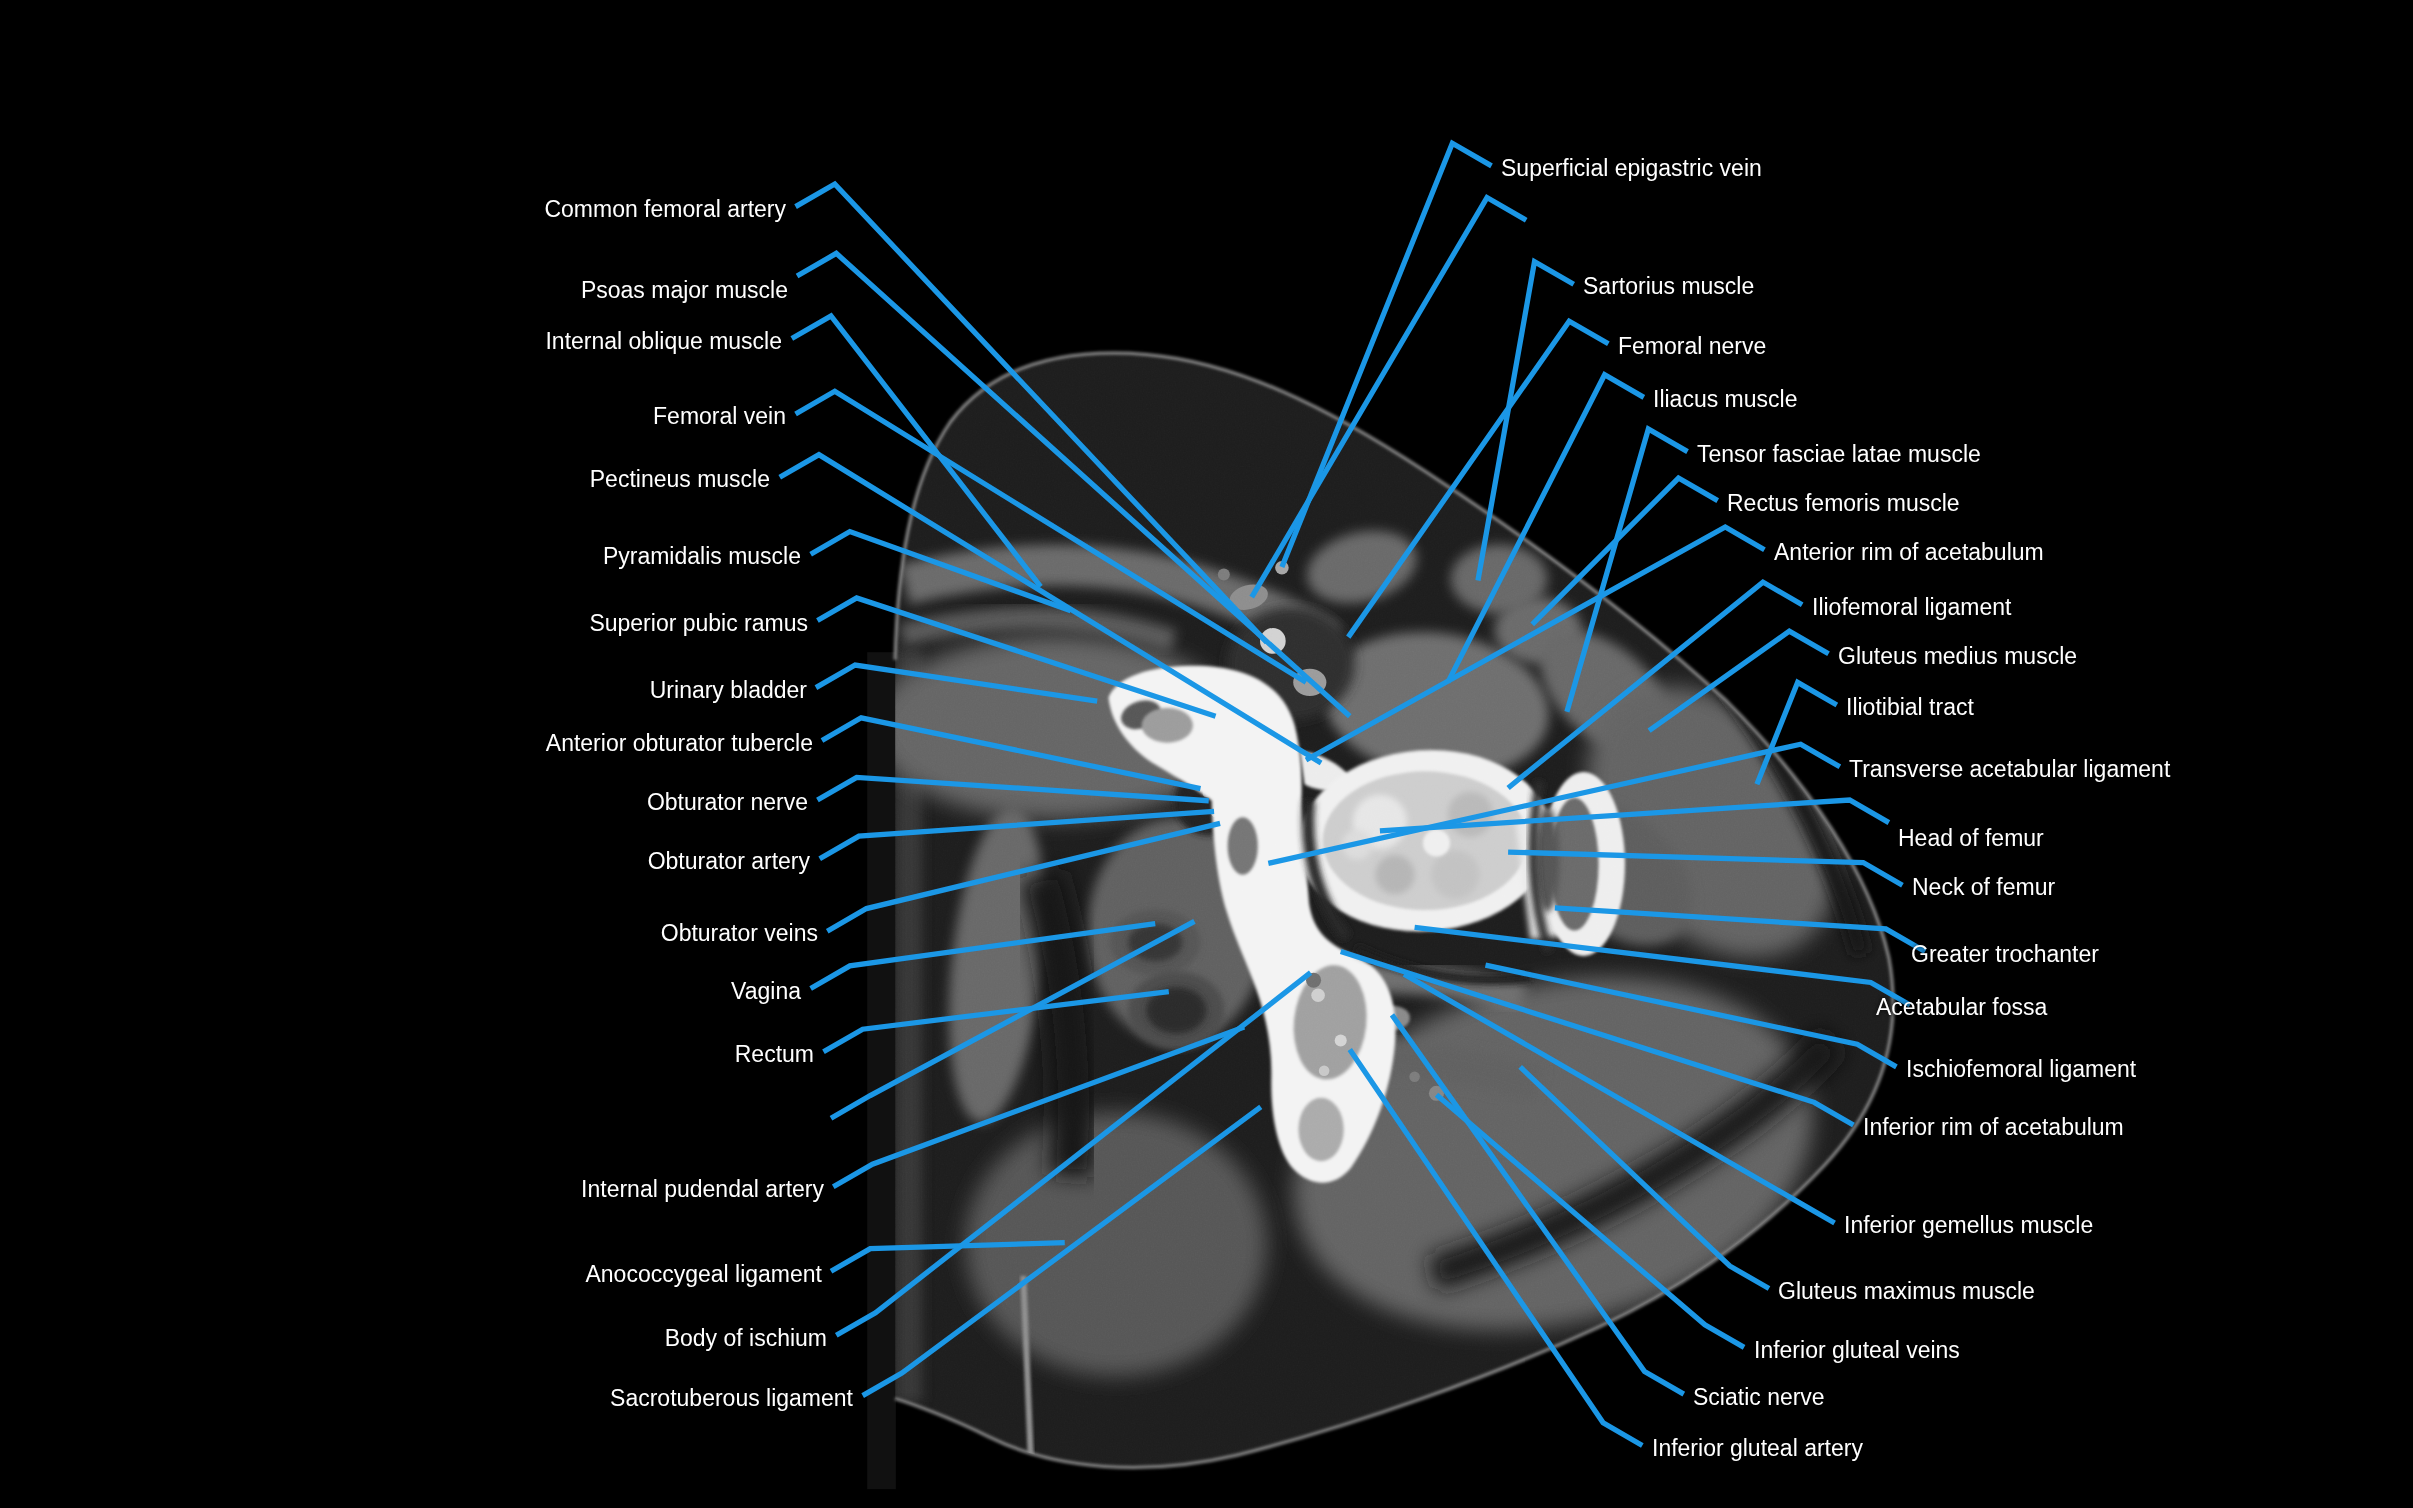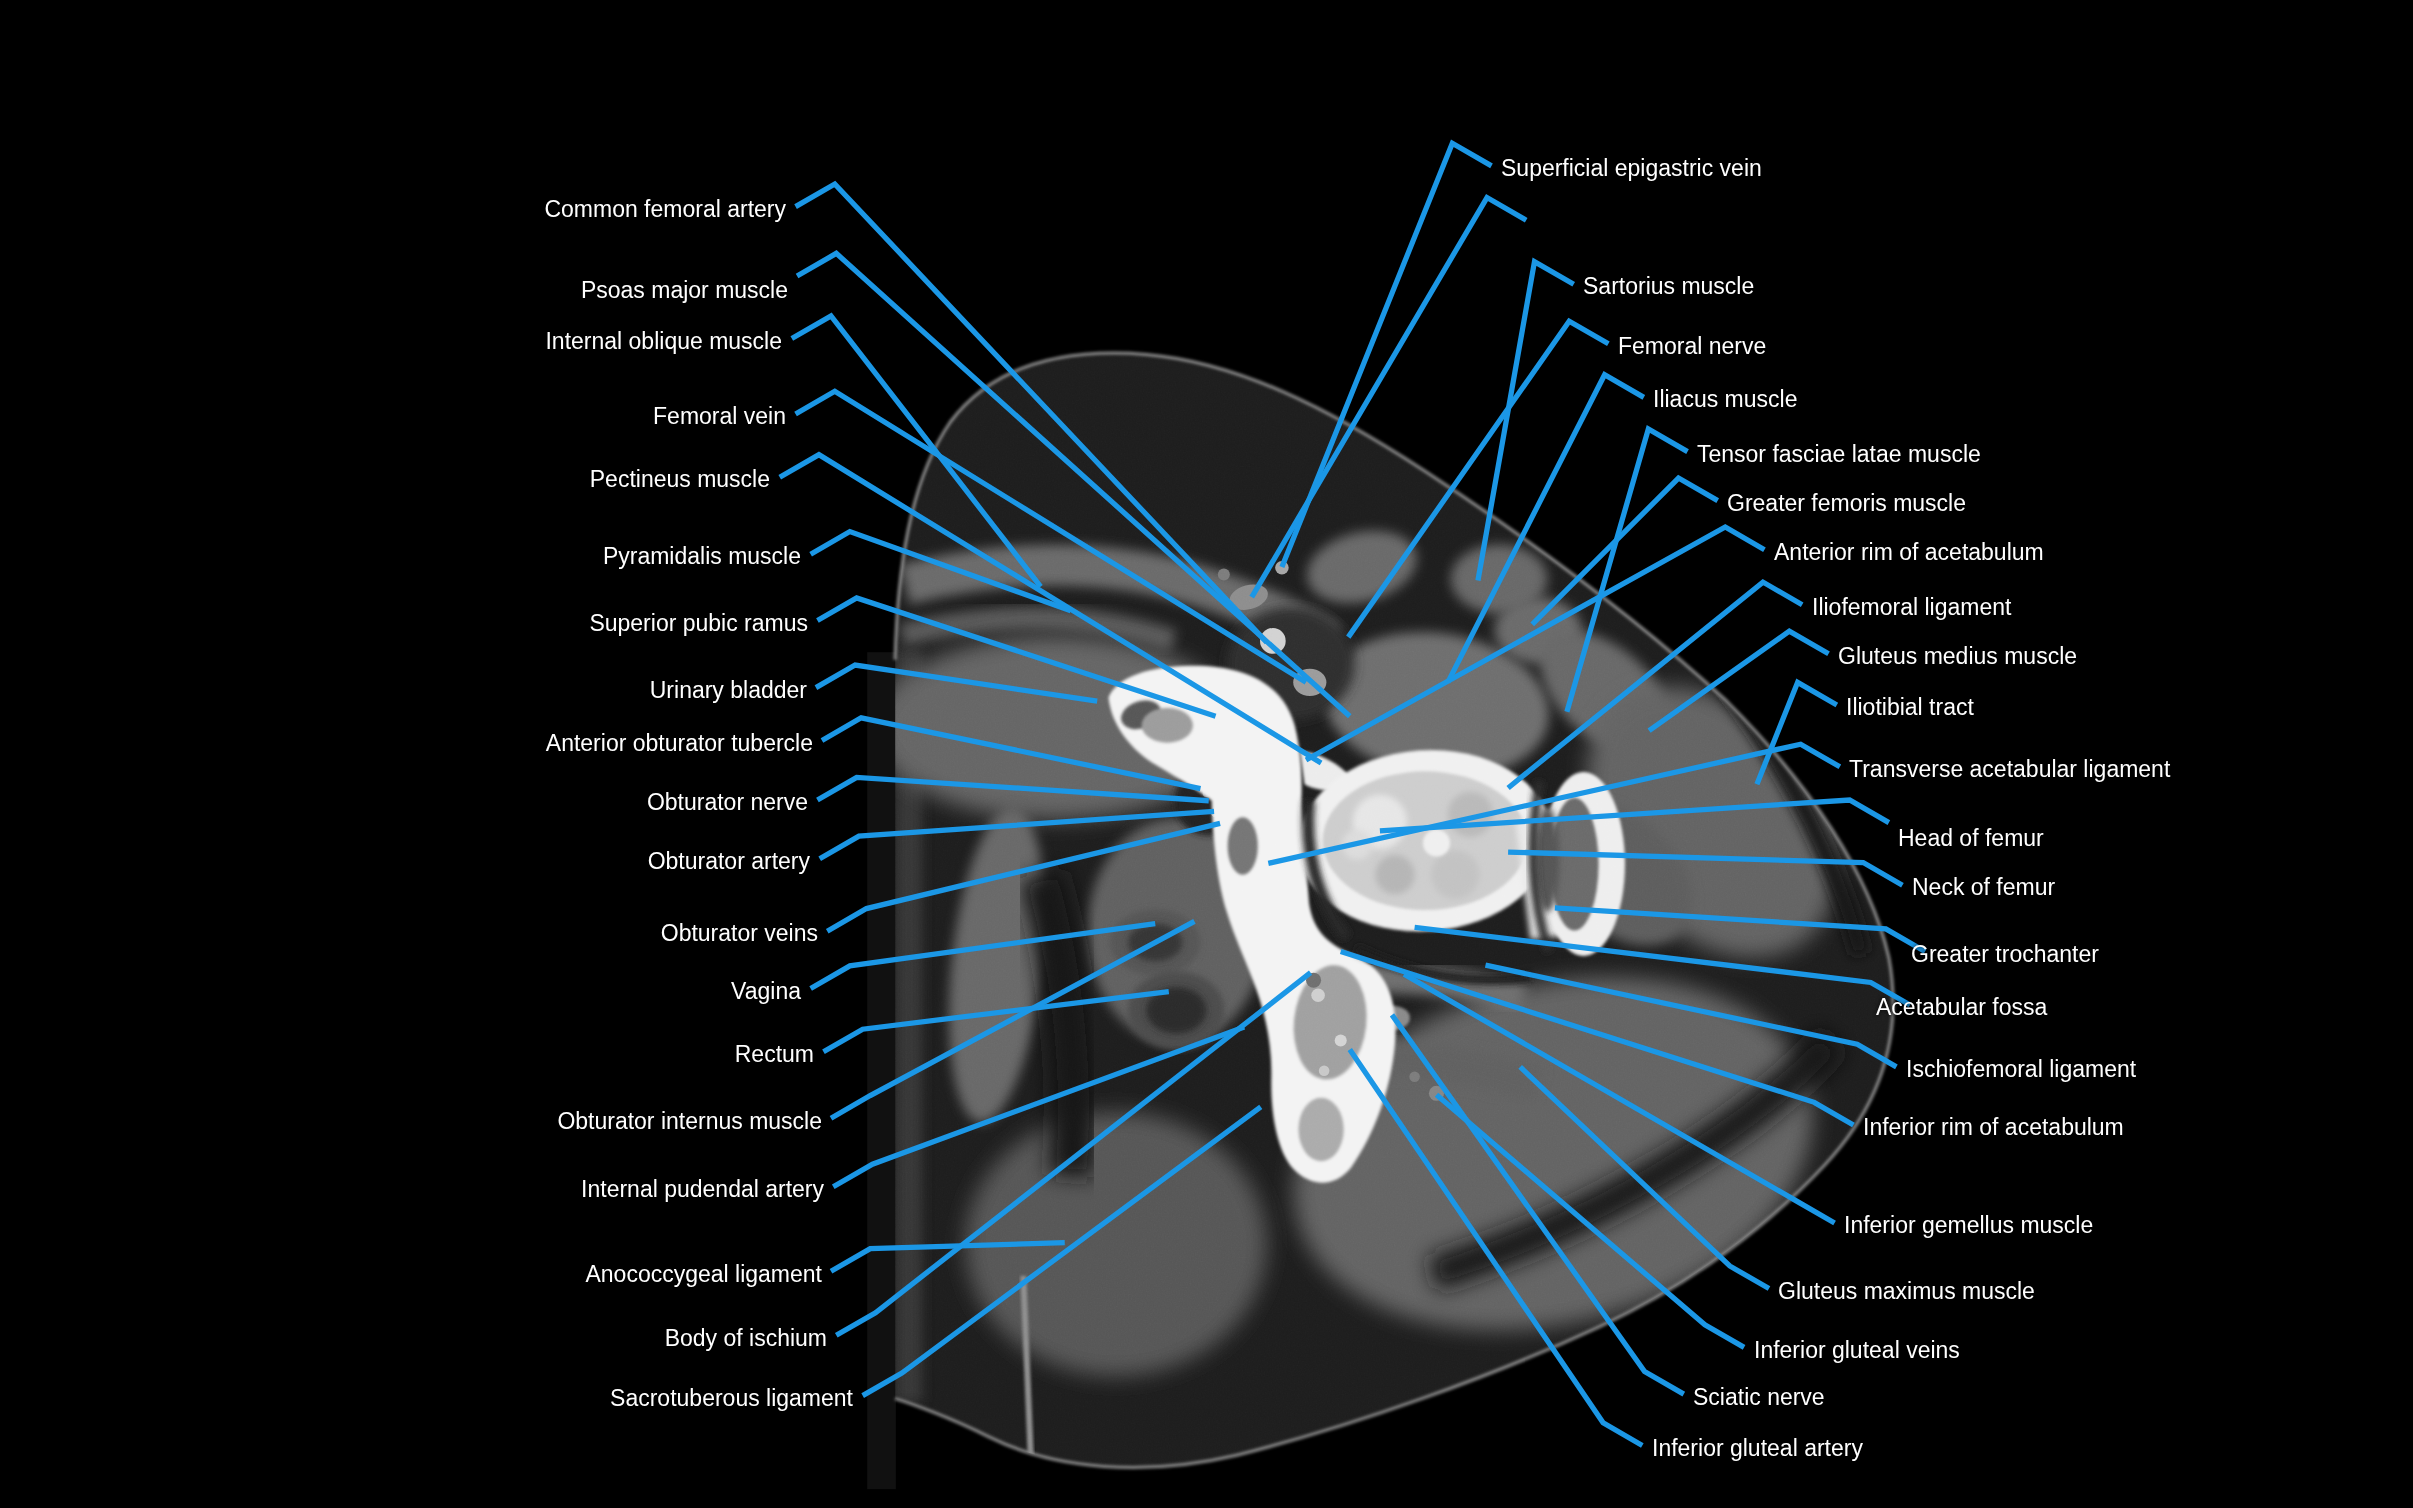--- a/index.html
+++ b/index.html
@@ -241,31 +241,30 @@
       <div class="label left" style="right: 1643px; top: 480px;">Pectineus muscle</div>
       <div class="label left" style="right: 1612px; top: 557px;">Pyramidalis muscle</div>
       <div class="label left" style="right: 1605px; top: 624px;">Superior pubic ramus</div>
       <div class="label left" style="right: 1606px; top: 691px;">Urinary bladder</div>
       <div class="label left" style="right: 1600px; top: 744px;">Anterior obturator tubercle</div>
       <div class="label left" style="right: 1605px; top: 803px;">Obturator nerve</div>
       <div class="label left" style="right: 1603px; top: 862px;">Obturator artery</div>
       <div class="label left" style="right: 1595px; top: 934px;">Obturator veins</div>
       <div class="label left" style="right: 1612px; top: 992px;">Vagina</div>
       <div class="label left" style="right: 1599px; top: 1055px;">Rectum</div>
-      <div class="label left" style="right: 1591px; top: 1122px;">Obturator internus muscle</div>
       <div class="label left" style="right: 1589px; top: 1190px;">Internal pudendal artery</div>
       <div class="label left" style="right: 1591px; top: 1275px;">Anococcygeal ligament</div>
       <div class="label left" style="right: 1586px; top: 1339px;">Body of ischium</div>
       <div class="label left" style="right: 1560px; top: 1399px;">Sacrotuberous ligament</div>
       <div class="label right" style="left: 1501px; top: 169px;">Superficial epigastric vein</div>
       <div class="label right" style="left: 1583px; top: 287px;">Sartorius muscle</div>
       <div class="label right" style="left: 1618px; top: 347px;">Femoral nerve</div>
       <div class="label right" style="left: 1653px; top: 400px;">Iliacus muscle</div>
       <div class="label right" style="left: 1697px; top: 455px;">Tensor fasciae latae muscle</div>
-      <div class="label right" style="left: 1727px; top: 504px;">Greater femoris muscle</div>
+      <div class="label right" style="left: 1727px; top: 504px;">Rectus femoris muscle</div>
       <div class="label right" style="left: 1774px; top: 553px;">Anterior rim of acetabulum</div>
       <div class="label right" style="left: 1812px; top: 608px;">Iliofemoral ligament</div>
       <div class="label right" style="left: 1838px; top: 657px;">Gluteus medius muscle</div>
       <div class="label right" style="left: 1846px; top: 708px;">Iliotibial tract</div>
       <div class="label right" style="left: 1849px; top: 770px;">Transverse acetabular ligament</div>
       <div class="label right" style="left: 1898px; top: 826px; margin-top: 13px;">Head of femur</div>
       <div class="label right" style="left: 1912px; top: 888px;">Neck of femur</div>
       <div class="label right" style="left: 1911px; top: 955px;">Greater trochanter</div>
       <div class="label right" style="left: 1876px; top: 1008px;">Acetabular fossa</div>
       <div class="label right" style="left: 1906px; top: 1070px;">Ischiofemoral ligament</div>

